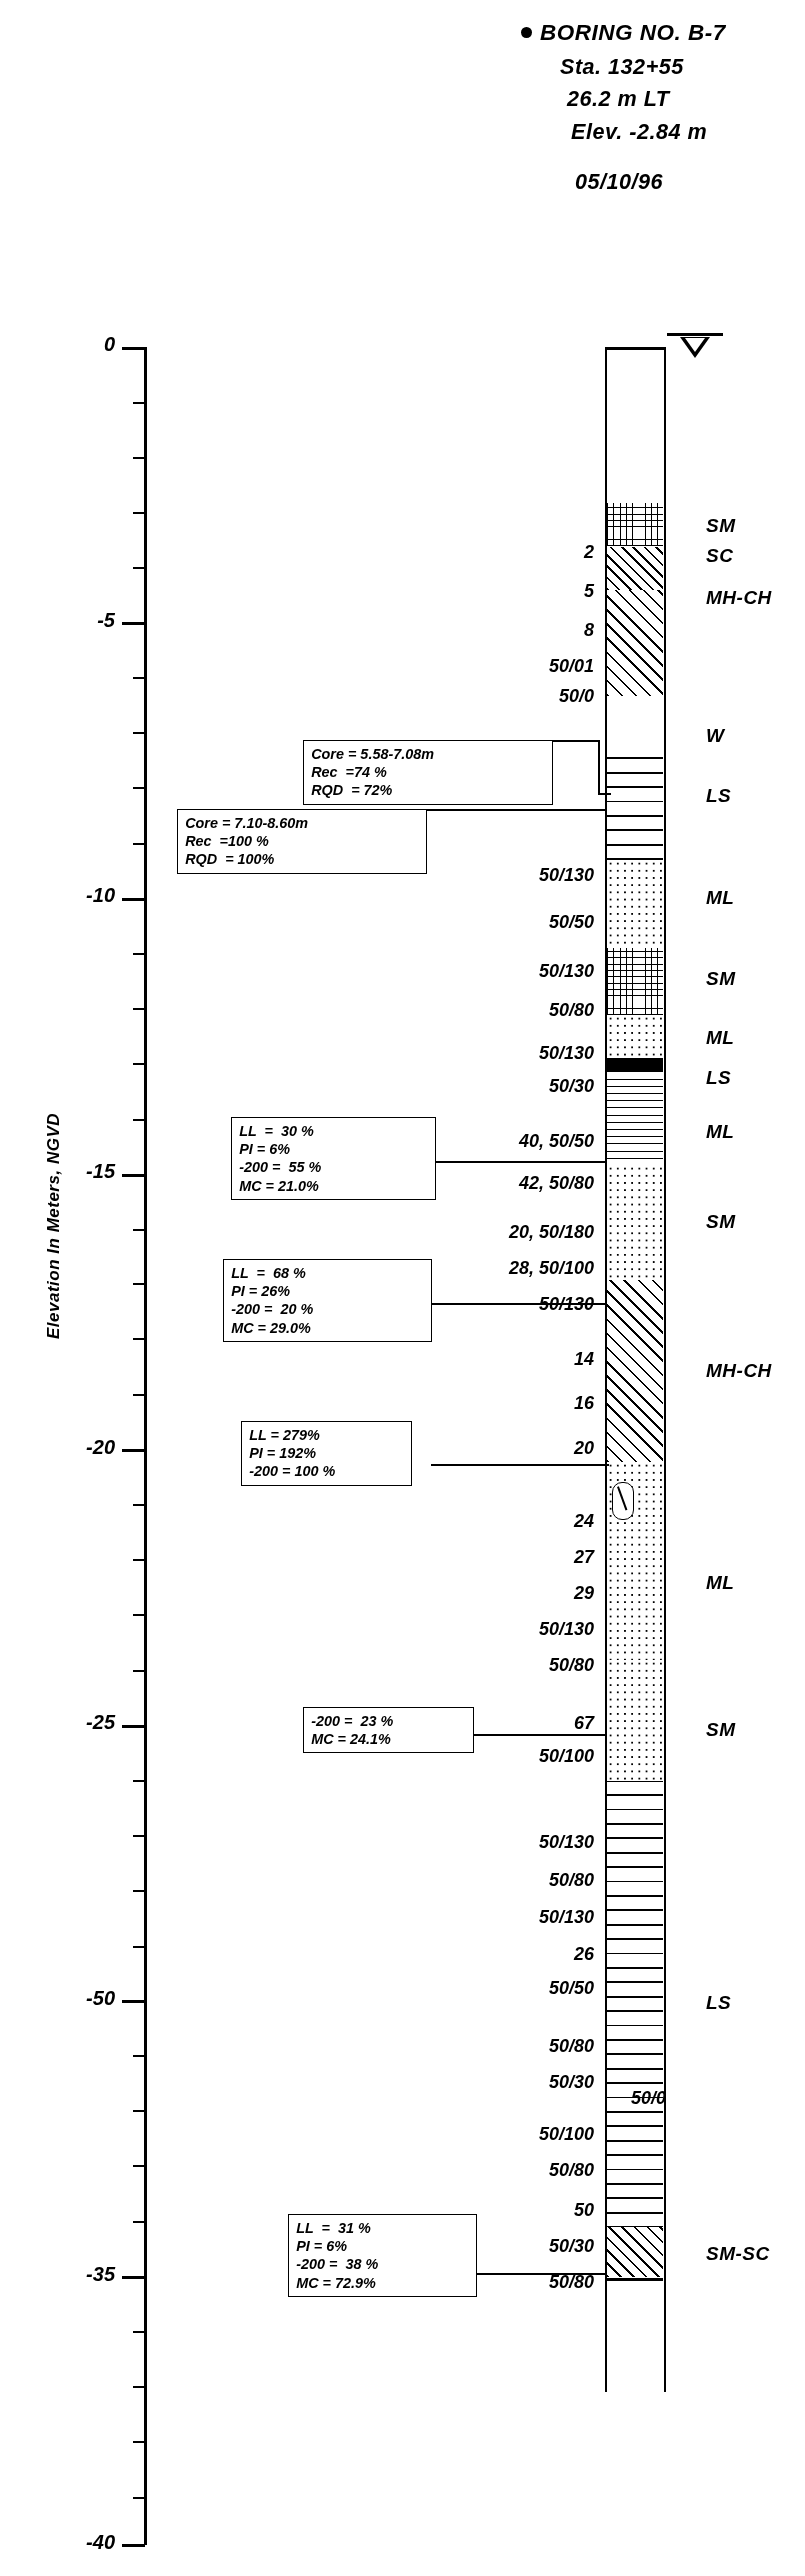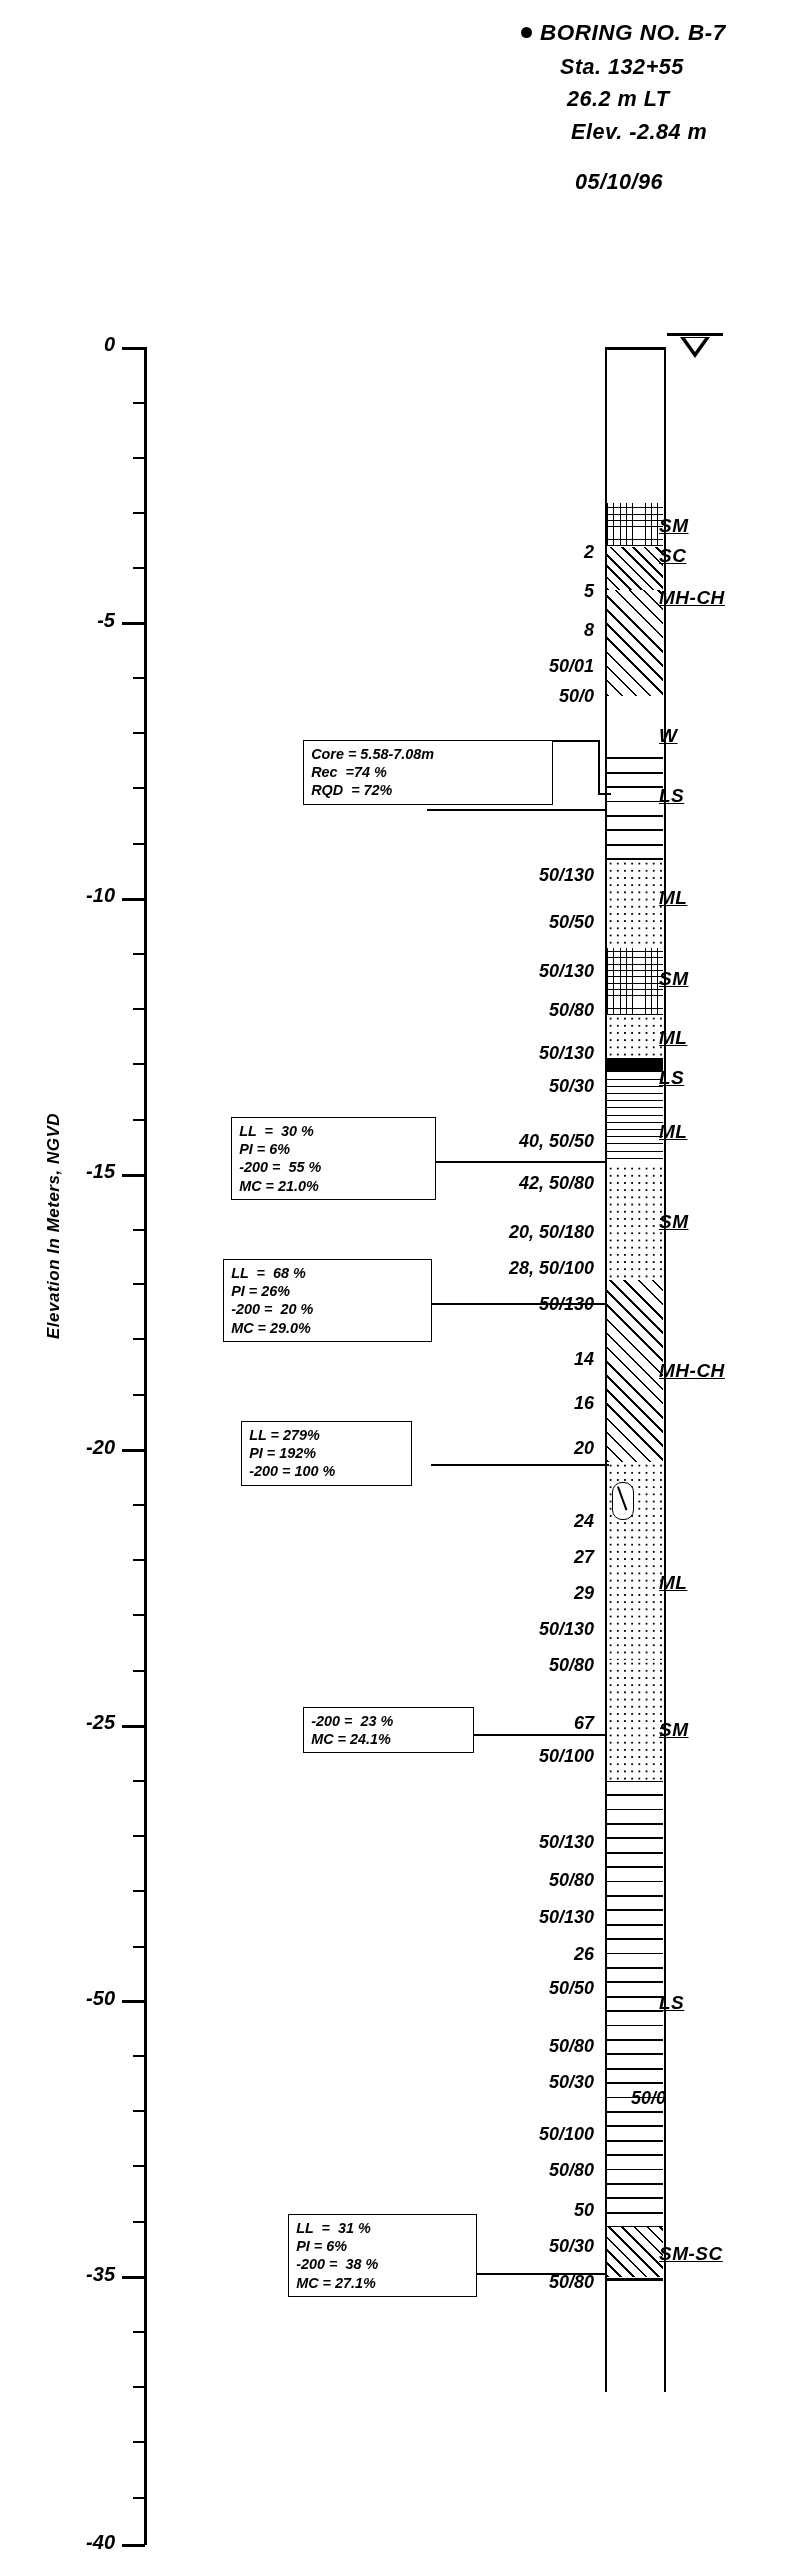--- a/index.html
+++ b/index.html
@@ -53,21 +53,21 @@
      repeating-linear-gradient(0deg,#000 0 1.8px,#fff 1.8px 14.4px);}
   .p-w{background:#fff;}
   .p-black{background:#000;}
   .p-smsc{background:
      repeating-linear-gradient(45deg,#000 0 1.8px,#fff 1.8px 9px);}
   .p-dots{background-color:#fff;
      background-image:radial-gradient(#000 0.9px,transparent 1.2px);
      background-size:7.2px 7.2px;}
 
   
-  .uscs{position:absolute;left:659px;font-size:19px;font-weight:bold;font-style:italic;letter-spacing:0.5px;text-decoration:underline;}
+  .uscs{position:absolute;left:706px;font-size:19px;font-weight:bold;font-style:italic;letter-spacing:0.5px;}
 
   
   .blow{position:absolute;width:153px;text-align:right;left:441px;font-size:18px;font-style:italic;font-weight:bold;}
 
   
   .box{position:absolute;border:1.8px solid #000;background:#fff;padding:3.6px 7.2px;box-sizing:border-box;}
   .box div{font-size:14.4px;font-style:italic;font-weight:bold;line-height:1.28;white-space:pre;}
   .leader{position:absolute;background:#000;height:1.8px;}
   .leadv{position:absolute;background:#000;width:1.8px;}
 
@@ -230,20 +230,25 @@
 
   <div class="box" style="left:303px; top:740px; width:250px;">
     <div>Core = 5.58-7.08m</div>
     <div>Rec  =74 %</div>
     <div>RQD  = 72%</div>
   </div>
   <div class="leader" style="left:553px; top:740px; width:47px;"></div>
   <div class="leadv" style="left:598px; top:740px; height:54px;"></div>
   <div class="leader" style="left:598px; top:793px; width:12.6px;"></div>
 
+  <div class="box" style="left:177px; top:809px; width:250px;">
+    <div>Core = 7.10-8.60m</div>
+    <div>Rec  =100 %</div>
+    <div>RQD  = 100%</div>
+  </div>
   <div class="leader" style="left:427px; top:809px; width:178px;"></div>
 
   <div class="box" style="left:231px; top:1117px; width:205px;">
     <div>LL  =  30 %</div>
     <div>PI = 6%</div>
     <div>-200 =  55 %</div>
     <div>MC = 21.0%</div>
   </div>
   <div class="leader" style="left:436px; top:1161px; width:169px;"></div>
 
@@ -265,18 +270,18 @@
   <div class="box" style="left:303px; top:1707px; width:171px;">
     <div>-200 =  23 %</div>
     <div>MC = 24.1%</div>
   </div>
   <div class="leader" style="left:474px; top:1734px; width:132px;"></div>
 
   <div class="box" style="left:288px; top:2214px; width:189px;">
     <div>LL  =  31 %</div>
     <div>PI = 6%</div>
     <div>-200 =  38 %</div>
-    <div>MC = 27.1%</div>
+    <div>MC = 72.9%</div>
   </div>
   <div class="leader" style="left:477px; top:2273px; width:128px;"></div>
 
 </div>
 
 
 </body></html>

